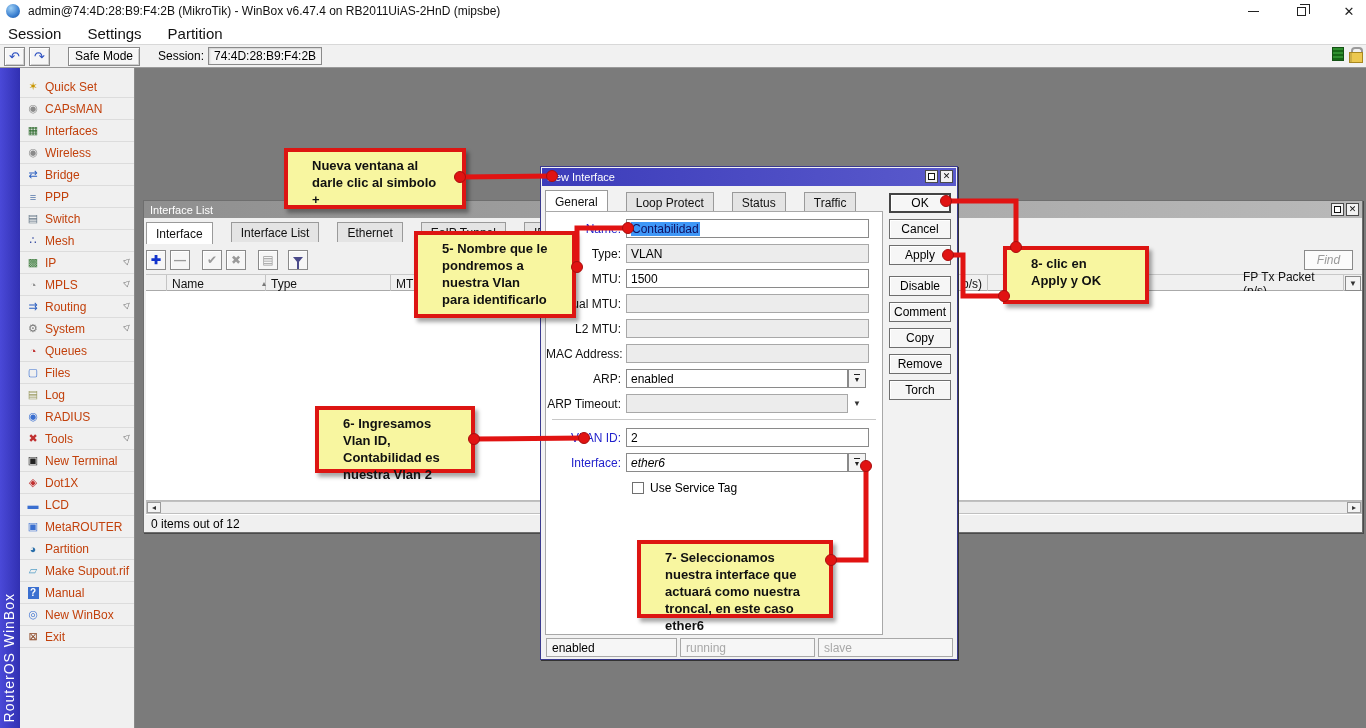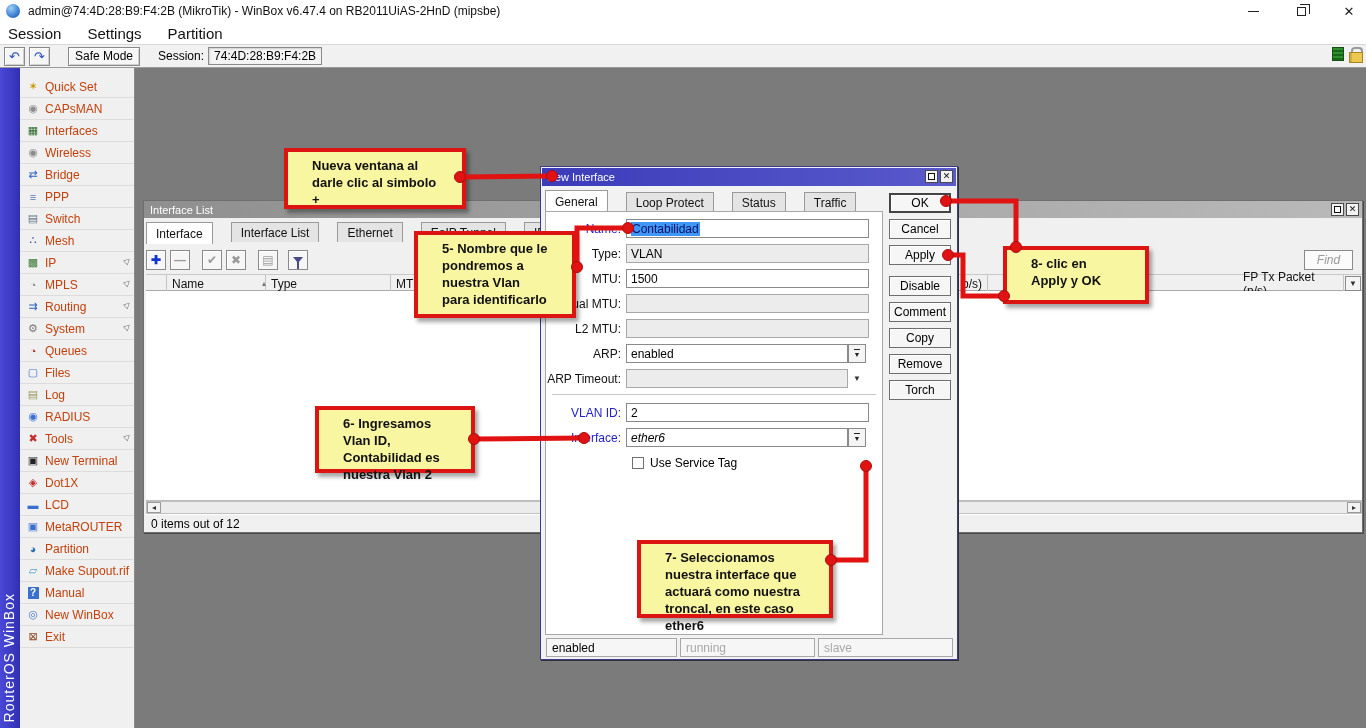--- a/index.html
+++ b/index.html
@@ -370,20 +370,24 @@
     </div>
     <div class="frow">
       <span class="flabel">Actual MTU:</span>
       <span class="fin w-full ro"></span>
     </div>
     <div class="frow">
       <span class="flabel">L2 MTU:</span>
       <span class="fin w-full ro"></span>
     </div>
     <div class="frow">
+      <span class="flabel">MAC Address:</span>
+      <span class="fin w-full ro"></span>
+    </div>
+    <div class="frow">
       <span class="flabel">ARP:</span>
       <span class="fin w-dd">enabled</span>
       <span class="ddbtn">
           <i>▼</i>
         </span>
     </div>
     <div class="frow">
       <span class="flabel">ARP Timeout:</span>
       <span class="fin w-dd ro"></span>
       <span class="plainarrow">▼</span>

